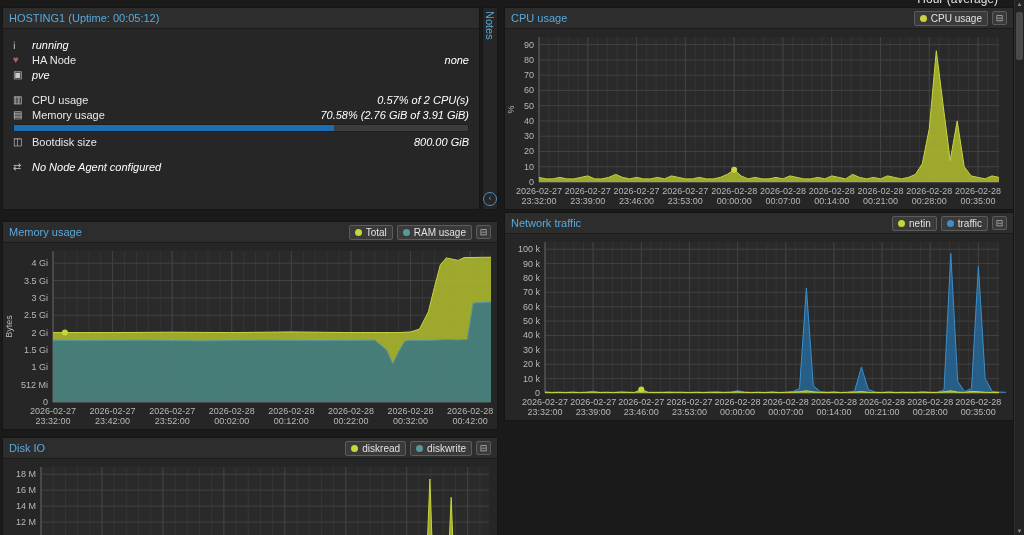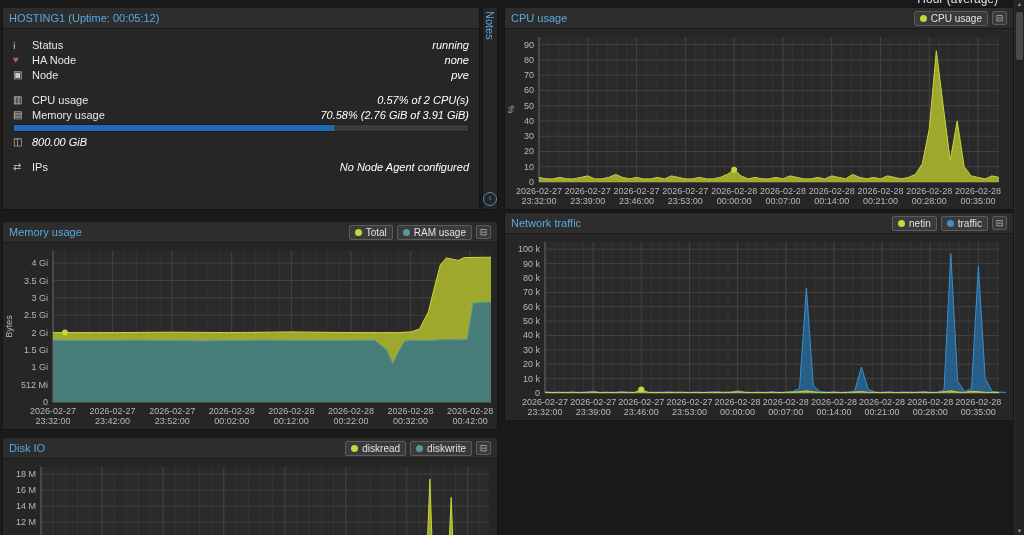--- a/index.html
+++ b/index.html
@@ -47,53 +47,51 @@
   <span>Hour (average)</span>
 </div>
 
 <div class="panel" style="left:2px;top:7px;width:478px;height:203px;">
   <div class="panel-header">
     <span class="panel-title">HOSTING1 (Uptime: 00:05:12)</span>
   </div>
   <div class="srows" id="status-rows">
       <div class="srow">
         <span class="sicon" style="color: rgb(201, 201, 201);">ℹ</span>
-        <span class="slabel">Status</span>
         <span class="svalue">running</span>
       </div>
       <div class="srow">
         <span class="sicon" style="color: rgb(179, 95, 95);">♥</span>
         <span class="slabel">HA Node</span>
         <span class="svalue">none</span>
       </div>
       <div class="srow">
         <span class="sicon" style="color: rgb(201, 201, 201);">▣</span>
-        <span class="slabel">Node</span>
         <span class="svalue">pve</span>
       </div>
       <div class="srow gap">
         <span class="sicon" style="color: rgb(201, 201, 201);">▥</span>
         <span class="slabel">CPU usage</span>
         <span class="svalue">0.57% of 2 CPU(s)</span>
       </div>
       <div class="srow">
         <span class="sicon" style="color: rgb(201, 201, 201);">▤</span>
         <span class="slabel">Memory usage</span>
         <span class="svalue">70.58% (2.76 GiB of 3.91 GiB)</span>
       </div>
       <div class="sbar">
         <div class="sbar-fill" style="width: 70.58%; background: rgb(28, 109, 178);"></div>
       </div>
       <div class="srow">
         <span class="sicon" style="color: rgb(201, 201, 201);">◫</span>
+        <span class="slabel">Bootdisk size</span>
         <span class="svalue">800.00 GiB</span>
       </div>
       <div class="srow gap">
         <span class="sicon" style="color: rgb(201, 201, 201);">⇄</span>
-        <span class="slabel">IPs</span>
         <span class="svalue">No Node Agent configured</span>
       </div>
     </div>
 </div>
 
 <div class="notes">
   <span class="notes-label">Notes</span>
   <span class="notes-expand">‹</span>
 </div>
 

